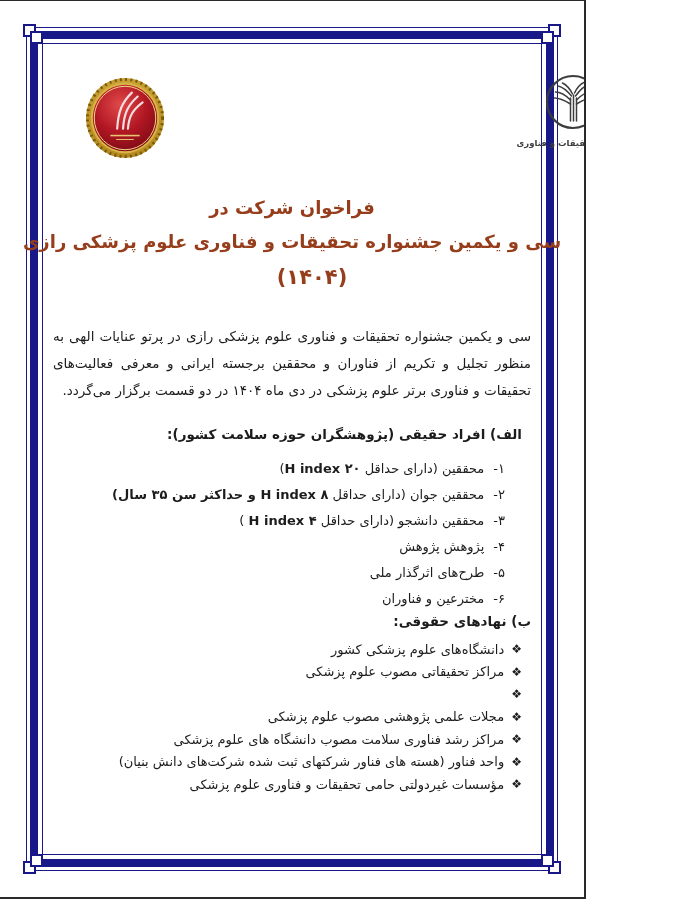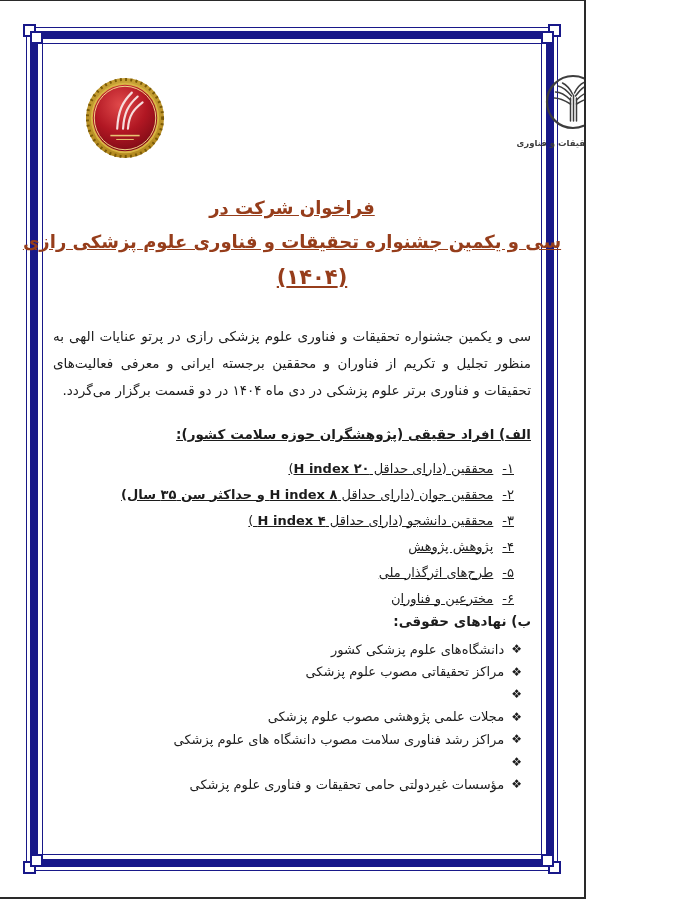--- a/index.html
+++ b/index.html
@@ -37,31 +37,31 @@
   
   .medal{ position:absolute; left:84px; top:74px; width:82px; height:86px; }
   .ministry{ position:absolute; left:495px; top:72px; width:155px; text-align:center; }
   .ministry svg{ display:block; margin:0 auto; }
   .ministry-caption{ direction:rtl; color:var(--gray); font-weight:bold; margin-top:6px; }
   .ministry-caption .l1{ font-size:8.5px; line-height:13px; }
   .ministry-caption .l2{ font-size:9px; line-height:14px; }
 
   
   .title-block{ position:absolute; top:190px; left:0; right:0; text-align:center;
-                direction:rtl; color:var(--brown); font-weight:bold; line-height:34px;text-decoration:underline; }
+                direction:rtl; color:var(--brown); font-weight:bold; line-height:34px; }
   .title-block .t1,.title-block .t2{ font-size:18px; }
   .title-block .t3{ font-size:21px; line-height:36px;padding-left:40px; }
 
   
   .intro{ position:absolute; top:322px; right:53px; left:53px;
           direction:rtl; text-align:justify; color:var(--ink);
           font-size:13.5px; line-height:27px; }
 
   
-  .section-a{ position:absolute; top:423px; right:53px; left:53px; direction:rtl; color:var(--ink);text-decoration:underline; }
+  .section-a{ position:absolute; top:423px; right:62px; left:53px; direction:rtl; color:var(--ink); }
   .section-b{ position:absolute; top:610px; right:53px; left:53px; direction:rtl; color:var(--ink); }
   .sec-heading{ font-weight:bold; font-size:13.5px; line-height:20px; }
   .alist{ margin-top:11px; padding-right:17px; }
   .aitem{ display:flex; align-items:center; height:26px; font-size:13px; direction:rtl; }
   .anum{ margin-left:9px; }
   .bseg{ font-weight:bold;text-align:center; }
   .blist{ margin-top:7px; padding-right:9px; }
   .bitem{ display:flex; align-items:center; height:22.5px; font-size:13px; direction:rtl; }
   .bullet{ font-size:12px; margin-left:7px; line-height:1; }
 </style>
@@ -195,20 +195,21 @@
         <div class="bitem">
           <span class="bullet">❖</span>
           <span>مجلات علمی پژوهشی مصوب علوم پزشکی</span>
         </div>
         <div class="bitem">
           <span class="bullet">❖</span>
           <span>مراکز رشد فناوری سلامت مصوب دانشگاه های علوم پزشکی</span>
         </div>
         <div class="bitem">
           <span class="bullet">❖</span>
+          <span>واحد فناور (هسته های فناور شرکتهای ثبت شده شرکت‌های دانش بنیان)</span>
         </div>
         <div class="bitem">
           <span class="bullet">❖</span>
           <span>مؤسسات غیردولتی حامی تحقیقات و فناوری علوم پزشکی</span>
         </div>
       </div>
   </div>
 
 </div>
 

